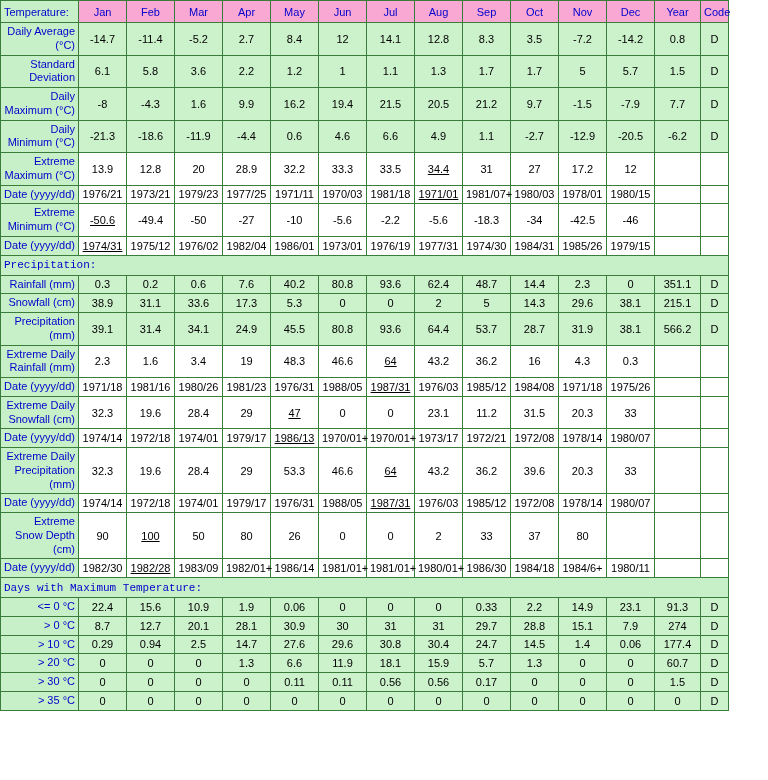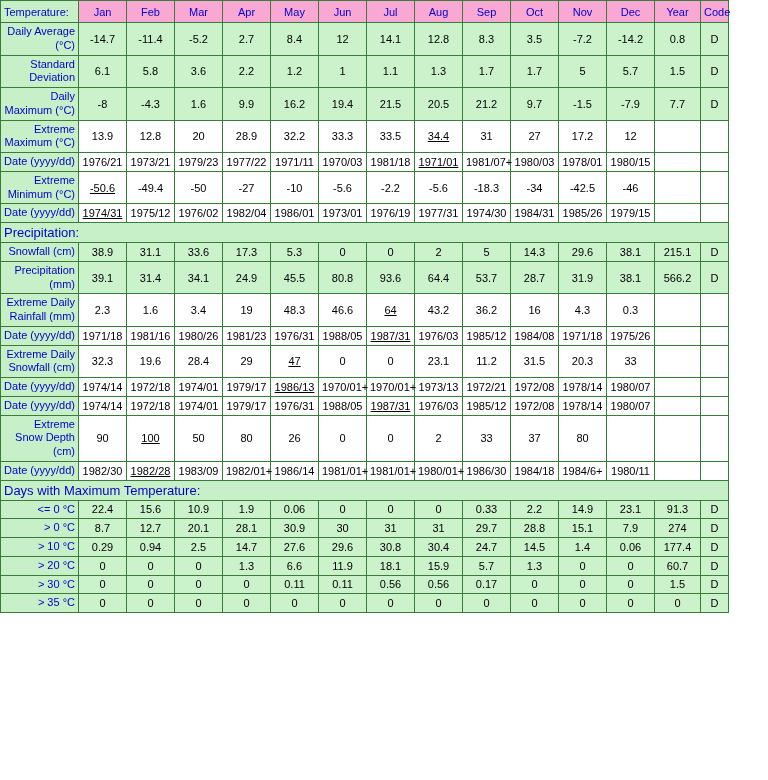--- a/index.html
+++ b/index.html
@@ -38,22 +38,23 @@
     font-weight: bold;
     text-align: left;
     font-size: 11px;
   }
   
   .section-row td {
     background: #c8f0c8;
     color: #0000cc;
     font-weight: bold;
     text-align: left;
-    font-size: 13px;
+    font-size: 11px;
     height: 15px;
+    font-family: Liberation Mono, monospace;
   }
   
   .row-label {
     background: #c8f0c8;
     color: #0000cc;
     font-weight: bold;
     text-align: right;
     font-size: 11px;
     line-height: 1.25;
   }
@@ -166,20 +167,37 @@
         <td class="val green">21.5</td>
         <td class="val green">20.5</td>
         <td class="val green">21.2</td>
         <td class="val green">9.7</td>
         <td class="val green">-1.5</td>
         <td class="val green">-7.9</td>
         <td class="val green">7.7</td>
         <td class="code green val">D</td>
       </tr>
       <tr>
+        <td class="row-label">Daily Minimum (°C)</td>
+        <td class="val green">-21.3</td>
+        <td class="val green">-18.6</td>
+        <td class="val green">-11.9</td>
+        <td class="val green">-4.4</td>
+        <td class="val green">0.6</td>
+        <td class="val green">4.6</td>
+        <td class="val green">6.6</td>
+        <td class="val green">4.9</td>
+        <td class="val green">1.1</td>
+        <td class="val green">-2.7</td>
+        <td class="val green">-12.9</td>
+        <td class="val green">-20.5</td>
+        <td class="val green">-6.2</td>
+        <td class="code green val">D</td>
+      </tr>
+      <tr>
         <td class="row-label">Extreme Maximum (°C)</td>
         <td class="val white">13.9</td>
         <td class="val white">12.8</td>
         <td class="val white">20</td>
         <td class="val white">28.9</td>
         <td class="val white">32.2</td>
         <td class="val white">33.3</td>
         <td class="val white">33.5</td>
         <td class="val white bold">34.4</td>
         <td class="val white">31</td>
@@ -187,21 +205,21 @@
         <td class="val white">17.2</td>
         <td class="val white">12</td>
         <td class="val white"></td>
         <td class="code white val"></td>
       </tr>
       <tr>
         <td class="row-label">Date (yyyy/dd)</td>
         <td class="val white">1976/21</td>
         <td class="val white">1973/21</td>
         <td class="val white">1979/23</td>
-        <td class="val white">1977/22</td>
+        <td class="val white">1977/25</td>
         <td class="val white">1971/11</td>
         <td class="val white">1970/03</td>
         <td class="val white">1981/18</td>
         <td class="val white bold">1971/01</td>
         <td class="val white">1981/07+</td>
         <td class="val white">1980/03</td>
         <td class="val white">1978/01</td>
         <td class="val white">1980/15</td>
         <td class="val white"></td>
         <td class="code white val"></td>
@@ -235,20 +253,37 @@
         <td class="val white">1977/31</td>
         <td class="val white">1974/30</td>
         <td class="val white">1984/31</td>
         <td class="val white">1985/26</td>
         <td class="val white">1979/15</td>
         <td class="val white"></td>
         <td class="code white val"></td>
       </tr>
       <tr class="section-row">
         <td colspan="15">Precipitation:</td>
+      </tr>
+      <tr>
+        <td class="row-label">Rainfall (mm)</td>
+        <td class="val green">0.3</td>
+        <td class="val green">0.2</td>
+        <td class="val green">0.6</td>
+        <td class="val green">7.6</td>
+        <td class="val green">40.2</td>
+        <td class="val green">80.8</td>
+        <td class="val green">93.6</td>
+        <td class="val green">62.4</td>
+        <td class="val green">48.7</td>
+        <td class="val green">14.4</td>
+        <td class="val green">2.3</td>
+        <td class="val green">0</td>
+        <td class="val green">351.1</td>
+        <td class="code green val">D</td>
       </tr>
       <tr>
         <td class="row-label">Snowfall (cm)</td>
         <td class="val green">38.9</td>
         <td class="val green">31.1</td>
         <td class="val green">33.6</td>
         <td class="val green">17.3</td>
         <td class="val green">5.3</td>
         <td class="val green">0</td>
         <td class="val green">0</td>
@@ -330,25 +365,42 @@
       </tr>
       <tr>
         <td class="row-label">Date (yyyy/dd)</td>
         <td class="val white">1974/14</td>
         <td class="val white">1972/18</td>
         <td class="val white">1974/01</td>
         <td class="val white">1979/17</td>
         <td class="val white bold">1986/13</td>
         <td class="val white">1970/01+</td>
         <td class="val white">1970/01+</td>
-        <td class="val white">1973/13</td>
+        <td class="val white">1973/17</td>
         <td class="val white">1972/21</td>
         <td class="val white">1972/08</td>
         <td class="val white">1978/14</td>
         <td class="val white">1980/07</td>
+        <td class="val white"></td>
+        <td class="code white val"></td>
+      </tr>
+      <tr>
+        <td class="row-label">Extreme Daily Precipitation (mm)</td>
+        <td class="val white">32.3</td>
+        <td class="val white">19.6</td>
+        <td class="val white">28.4</td>
+        <td class="val white">29</td>
+        <td class="val white">53.3</td>
+        <td class="val white">46.6</td>
+        <td class="val white bold">64</td>
+        <td class="val white">43.2</td>
+        <td class="val white">36.2</td>
+        <td class="val white">39.6</td>
+        <td class="val white">20.3</td>
+        <td class="val white">33</td>
         <td class="val white"></td>
         <td class="code white val"></td>
       </tr>
       <tr>
         <td class="row-label">Date (yyyy/dd)</td>
         <td class="val white">1974/14</td>
         <td class="val white">1972/18</td>
         <td class="val white">1974/01</td>
         <td class="val white">1979/17</td>
         <td class="val white">1976/31</td>

